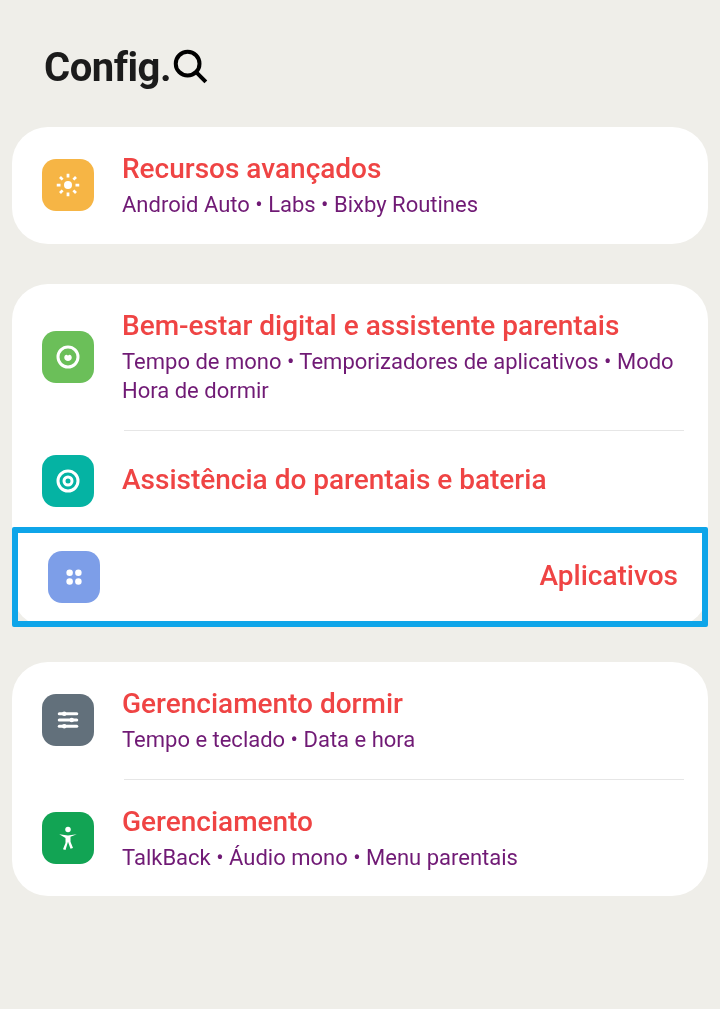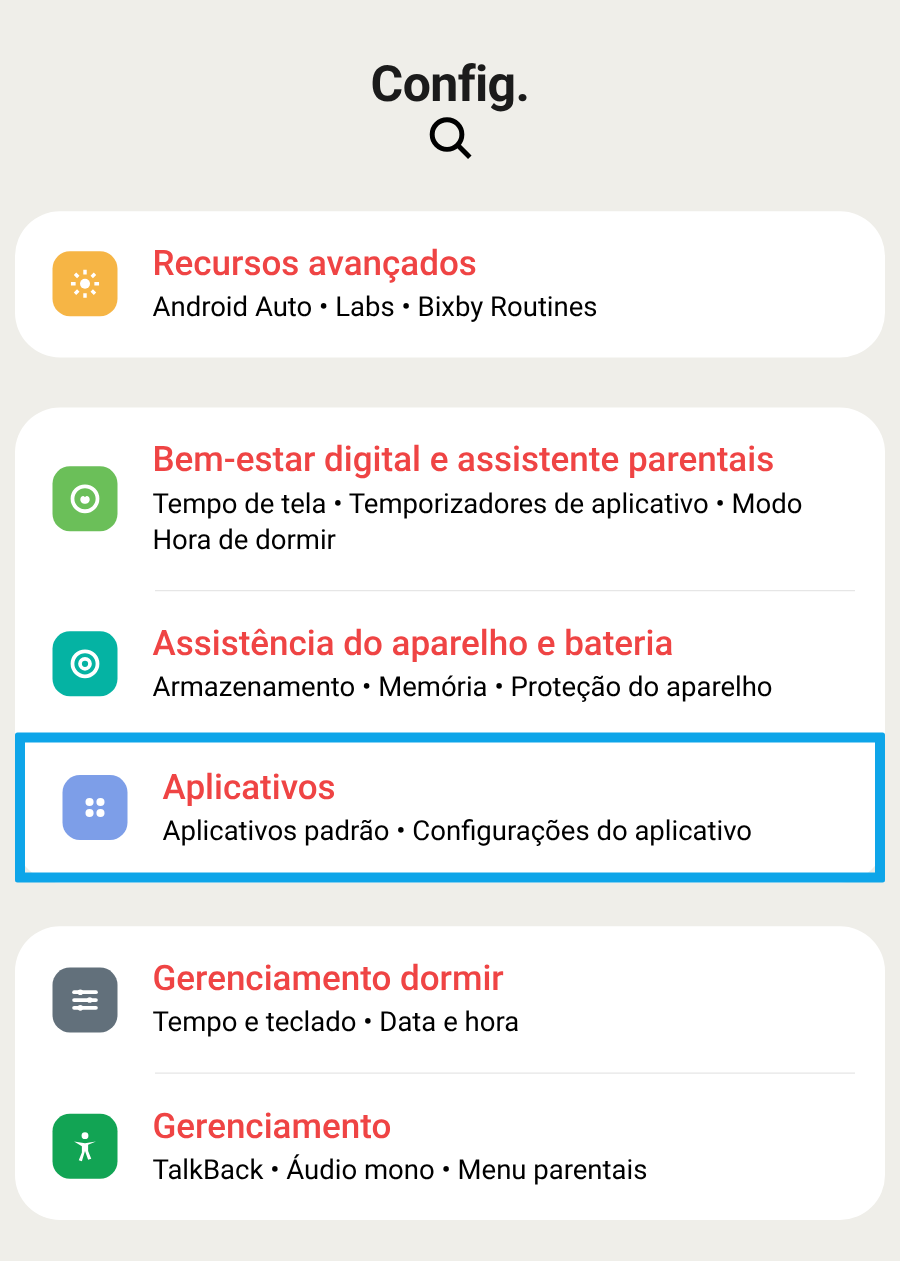--- a/index.html
+++ b/index.html
@@ -5,23 +5,22 @@
   * { box-sizing: border-box; margin: 0; padding: 0; }
   html, body {
     width: 720px;
     background: #efeee9;
     font-family: -apple-system, BlinkMacSystemFont, "Segoe UI", Roboto, Arial, sans-serif;
     color: #1b1b1b;
   }
   .header {
     display: flex;
     align-items: center;
-    justify-content: flex-end;
+    justify-content: flex-start;
     padding: 44px 44px 36px 44px;
-    flex-direction: column;
   }
   .header-title {
     font-size: 40px;
     font-weight: 700;
     letter-spacing: -0.5px;
   }
   .search-icon svg {
     width: 38px;
     height: 38px;
     stroke: #000;
@@ -55,35 +54,36 @@
   .item-body { flex: 1; min-width: 0; }
   .item-title {
     font-size: 28px;
     font-weight: 500;
     color: #ef4444;
     line-height: 1.25;
     margin-bottom: 4px;
   }
   .item-sub {
     font-size: 22px;
-    color: #000000;
+    color: #701a75;
     line-height: 1.35;
   }
   .divider {
     height: 1px;
     background: #e6e6e6;
     margin-left: 112px;
     margin-right: 24px;
   }
   .highlight-border {
-    border: 8px solid #0ea5e9;
+    border: 6px solid #0ea5e9;
     border-radius: 2px;
     margin: -5px 0;
     position: relative;
     z-index: 5;
+    text-align: right;
   }
   .highlight-border .item {
     padding-top: 18px;
     padding-bottom: 18px;
   }
 
   
   .bg-orange { background: #f6b545; }
   .bg-green  { background: #6bbf59; }
   .bg-teal   { background: #05b3a3; }
@@ -127,54 +127,52 @@
 
   <div class="item">
     <div class="item-icon bg-green">
       <svg viewBox="0 0 24 24" fill="none" stroke="#fff" stroke-width="2.4">
         <circle cx="12" cy="12" r="8"></circle>
         <path d="M12 15.2c-1.6 0-3-1.2-3-2.8 0-1.6 1.8-3 3-1.4 1.2-1.6 3-.2 3 1.4 0 1.6-1.4 2.8-3 2.8z" fill="#fff" stroke="none"></path>
       </svg>
     </div>
     <div class="item-body">
       <div class="item-title">Bem-estar digital e assistente parentais</div>
-      <div class="item-sub">Tempo de tela  •  Temporizadores de aplicativo  •  Modo Hora de dormir</div>
+      <div class="item-sub">Tempo de mono  •  Temporizadores de aplicativos  •  Modo Hora de dormir</div>
     </div>
   </div>
 
   <div class="divider"></div>
 
   <div class="item">
     <div class="item-icon bg-teal">
       <svg viewBox="0 0 24 24" fill="none" stroke="#fff" stroke-width="2.4">
         <circle cx="12" cy="12" r="8"></circle>
         <circle cx="12" cy="12" r="3.2"></circle>
       </svg>
     </div>
     <div class="item-body">
-      <div class="item-title">Assistência do aparelho e bateria</div>
-      <div class="item-sub">Armazenamento  •  Memória  •  Proteção do aparelho</div>
+      <div class="item-title">Assistência do parentais e bateria</div>
     </div>
   </div>
 
   <div class="divider"></div>
 
   <div class="highlight-border">
     <div class="item">
       <div class="item-icon bg-blue">
         <svg viewBox="0 0 24 24">
           <circle cx="8.5" cy="8.5" r="2.6" fill="#fff"></circle>
           <circle cx="15.5" cy="8.5" r="2.6" fill="#fff"></circle>
           <circle cx="8.5" cy="15.5" r="2.6" fill="#fff"></circle>
           <circle cx="15.5" cy="15.5" r="2.6" fill="#fff"></circle>
         </svg>
       </div>
       <div class="item-body">
         <div class="item-title">Aplicativos</div>
-        <div class="item-sub">Aplicativos padrão  •  Configurações do aplicativo</div>
       </div>
     </div>
   </div>
 
 </div>
 
 <div class="card">
 
   <div class="item">
     <div class="item-icon bg-slate">

